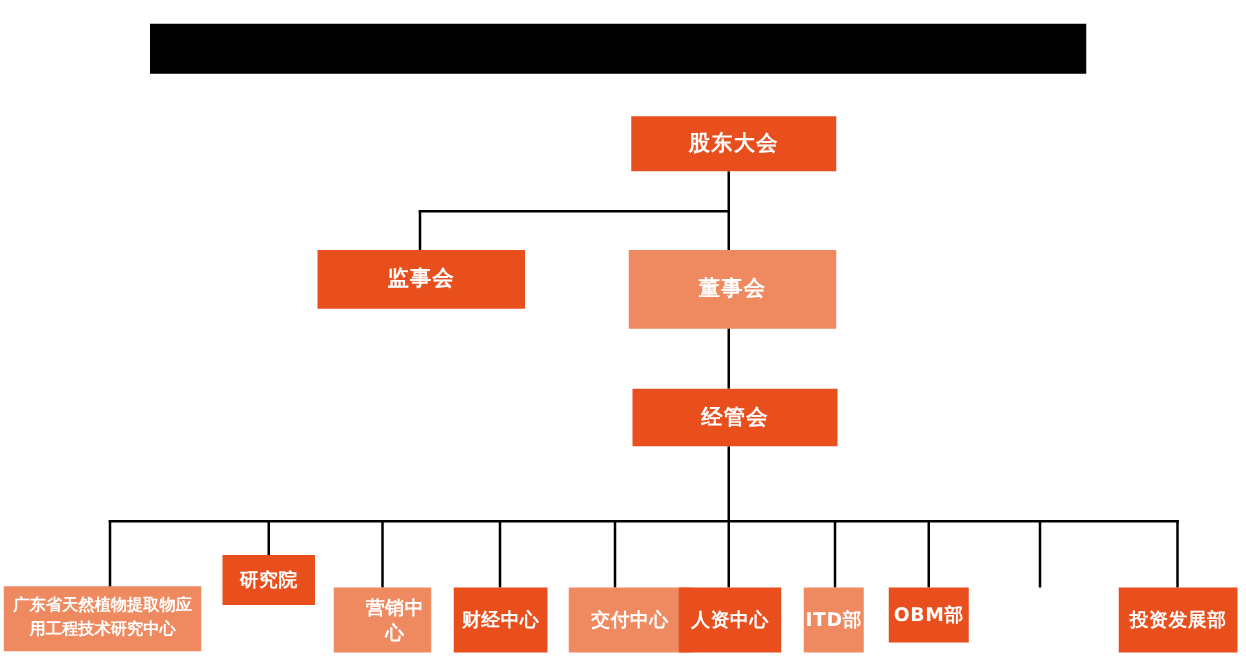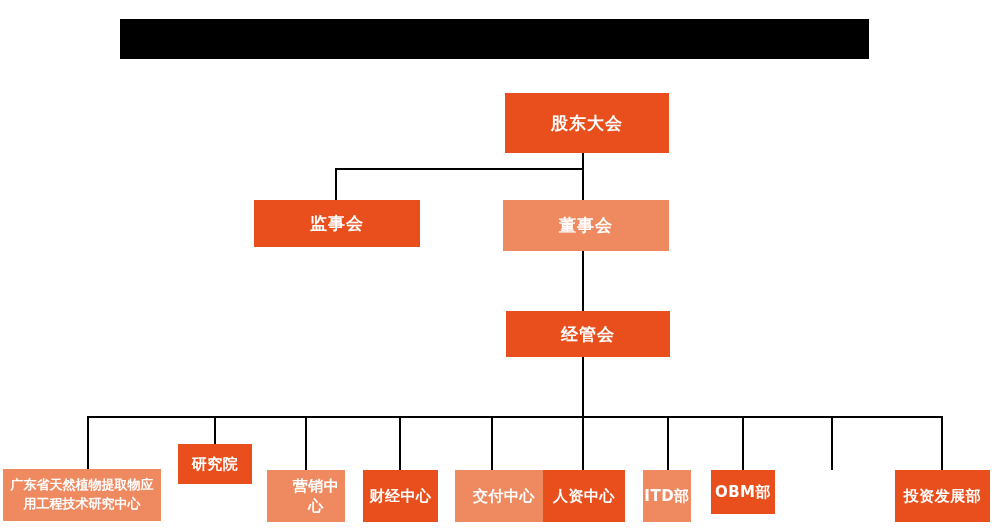--- a/index.html
+++ b/index.html
@@ -67,29 +67,29 @@
   <div class="line" style="left:87px;  top:416px; width:2px; height:54px;"></div>
   <div class="line" style="left:214px; top:416px; width:2px; height:54px;"></div>
   <div class="line" style="left:305px; top:416px; width:2px; height:54px;"></div>
   <div class="line" style="left:399px; top:416px; width:2px; height:54px;"></div>
   <div class="line" style="left:491px; top:416px; width:2px; height:54px;"></div>
   <div class="line" style="left:667px; top:416px; width:2px; height:54px;"></div>
   <div class="line" style="left:742px; top:416px; width:2px; height:54px;"></div>
   <div class="line" style="left:831px; top:416px; width:2px; height:54px;"></div>
   <div class="line" style="left:941px; top:416px; width:2px; height:54px;"></div>
 
-  <div class="node primary lvl-top" style="left:505px; top:93px; width:164px; height:60px;">
+  <div class="node primary lvl-top" style="left:505px; top:93px; width:164px; height:44px;">
     <span>股东大会</span>
   </div>
 
   <div class="node primary lvl-top" style="left:254px; top:200px; width:166px; height:47px;">
     <span>监事会</span>
   </div>
 
-  <div class="node secondary lvl-top" style="left:503px; top:200px; width:166px; height:51px;text-align:center;">
+  <div class="node secondary lvl-top" style="left:503px; top:200px; width:166px; height:63px;text-align:center;">
     <span>董事会</span>
   </div>
 
   <div class="node primary lvl-top" style="left:506px; top:311px; width:164px; height:46px;">
     <span>经管会</span>
   </div>
 
   <div class="node secondary lvl-dept dept-long" style="left:3px; top:469px; width:158px; height:52px;">
     <span>广东省天然植物提取物应用工程技术研究中心</span>
   </div>

